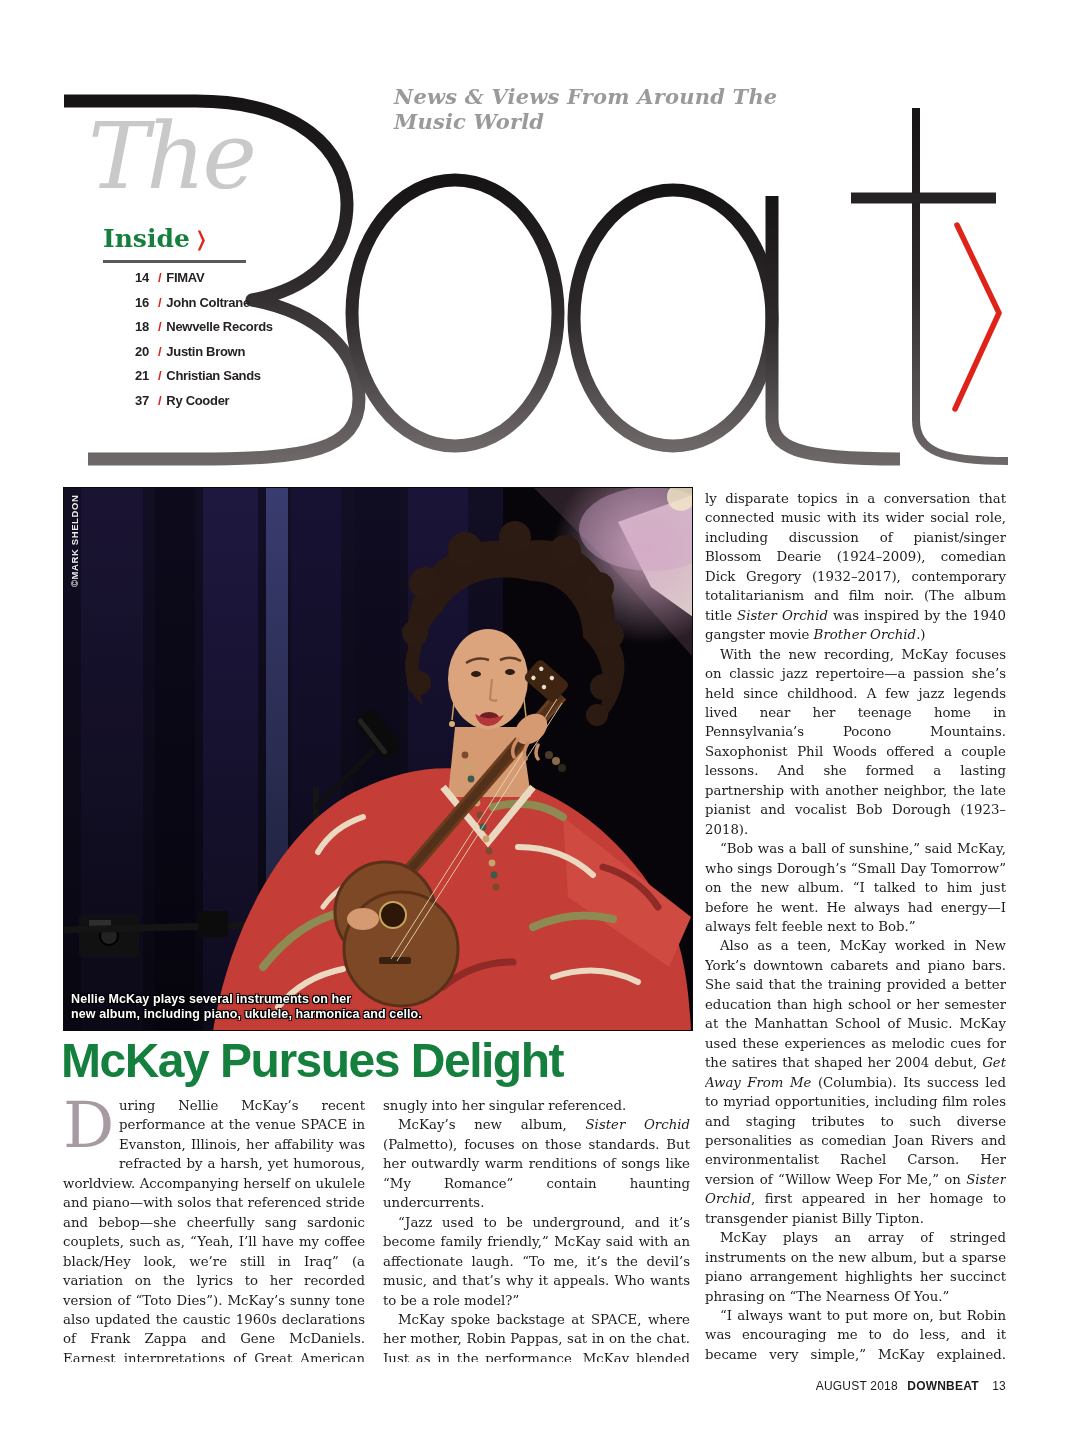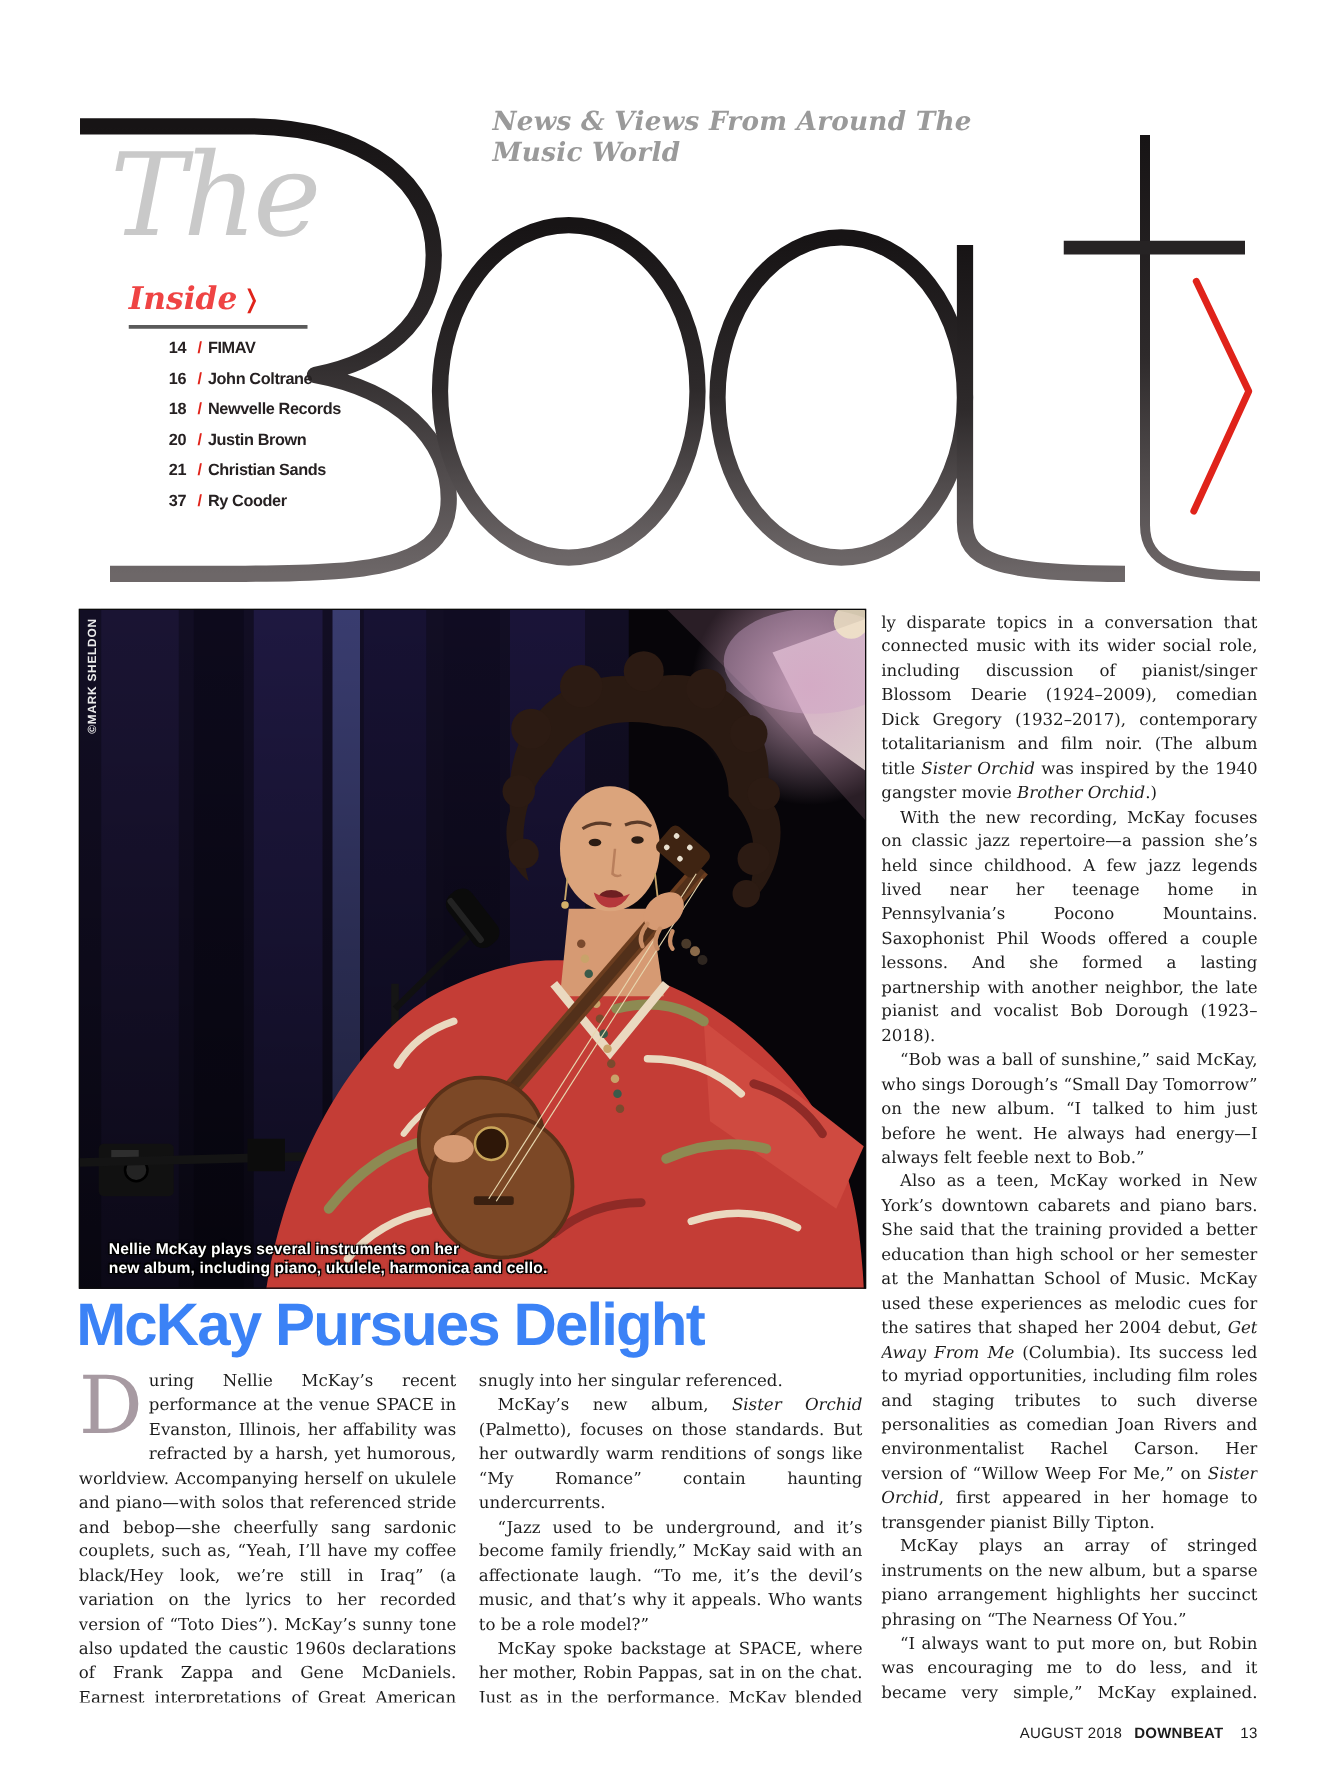--- a/index.html
+++ b/index.html
@@ -5,37 +5,37 @@
   html,body{margin:0;padding:0;background:#ffffff;}
   body{width:1069px;height:1431px;position:relative;font-family:"Liberation Sans",sans-serif;overflow:hidden;}
   .abs{position:absolute;}
 
   
   #masthead{left:0;top:84px;width:1069px;height:382px;}
   #tagline{left:394px;top:0px;width:440px;font-family:"DejaVu Serif",serif;font-style:italic;font-weight:600;font-size:21px;color:#9a9a9a;letter-spacing:.2px;}
   #logo-svg{left:0;top:0;}
   #logo-the{left:88px;top:20px;font-family:"DejaVu Serif",serif;font-style:italic;font-size:92px;line-height:1.15;color:#c9c9c9;letter-spacing:-3px;}
   #inside-block{left:103px;top:140px;}
-  #inside-label{font-family:"DejaVu Serif",serif;font-style:italic;font-weight:bold;font-size:25px;color:#ef4444;}
+  #inside-label{font-family:"DejaVu Serif",serif;font-weight:bold;font-size:25px;color:#15803d;}
   #inside-chevron{color:#e0231a;font-family:"DejaVu Sans",sans-serif;font-size:22px;font-weight:bold;margin-left:8px;}
   #inside-rule{left:103px;top:176px;width:143px;border-top:3px solid #5a5a5a;height:0;}
   #toc{left:103px;top:186px;list-style:none;margin:0;padding:0;}
   #toc li{height:24.6px;font-size:13px;font-weight:700;color:#262122;letter-spacing:-.3px;margin-left:32px;}
   #toc .num{display:inline-block;min-width:21px;}
   #toc .slash{color:#e0231a;margin:0 5px 0 2px;font-weight:700;}
   #toc .ttl{font-weight:600;}
 
   
   #photo{left:63px;top:487px;width:630px;height:544px;background:#070509;overflow:hidden;}
   #photo-credit{left:6px;top:100px;transform:rotate(-90deg);transform-origin:0 0;font-size:9.5px;font-weight:bold;color:#ececec;letter-spacing:.6px;white-space:nowrap;}
-  #photo-caption{left:24px;bottom:9px;top:auto;color:#ffffff;font-weight:bold;font-size:12.5px;line-height:15px;letter-spacing:.1px;
+  #photo-caption{left:8px;bottom:9px;top:auto;color:#ffffff;font-weight:bold;font-size:12.5px;line-height:15px;letter-spacing:.1px;
     text-shadow:1px 1px 0 #000,-1px -1px 0 #000,1px -1px 0 #000,-1px 1px 0 #000,0 0 3px #000;}
 
   
-  #headline{left:61px;top:1033px;width:680px;font-size:48px;font-weight:700;color:#3b82f6;letter-spacing:-1.5px;}
+  #headline{left:61px;top:1033px;width:680px;font-size:48px;font-weight:700;color:#15803d;letter-spacing:-1.5px;}
   .col{font-family:"DejaVu Serif",serif;font-size:13.3px;line-height:19.45px;color:#1c1c1c;text-align:justify;overflow:hidden;}
   .col p{margin:0;}
   .col p.ind{text-indent:15px;}
   .col em{font-style:italic;}
   #col-left{left:63px;top:1096px;width:302px;height:266px;}
   #col-middle{left:383px;top:1096px;width:307px;height:266px;}
   #col-right{left:705px;top:489px;width:301px;height:873px;}
   .dropcap{float:left;font-family:"DejaVu Serif",serif;font-size:64px;line-height:53px;height:56px;width:50px;color:#a79aa2;margin:3px 6px 0 0;}
 
   

